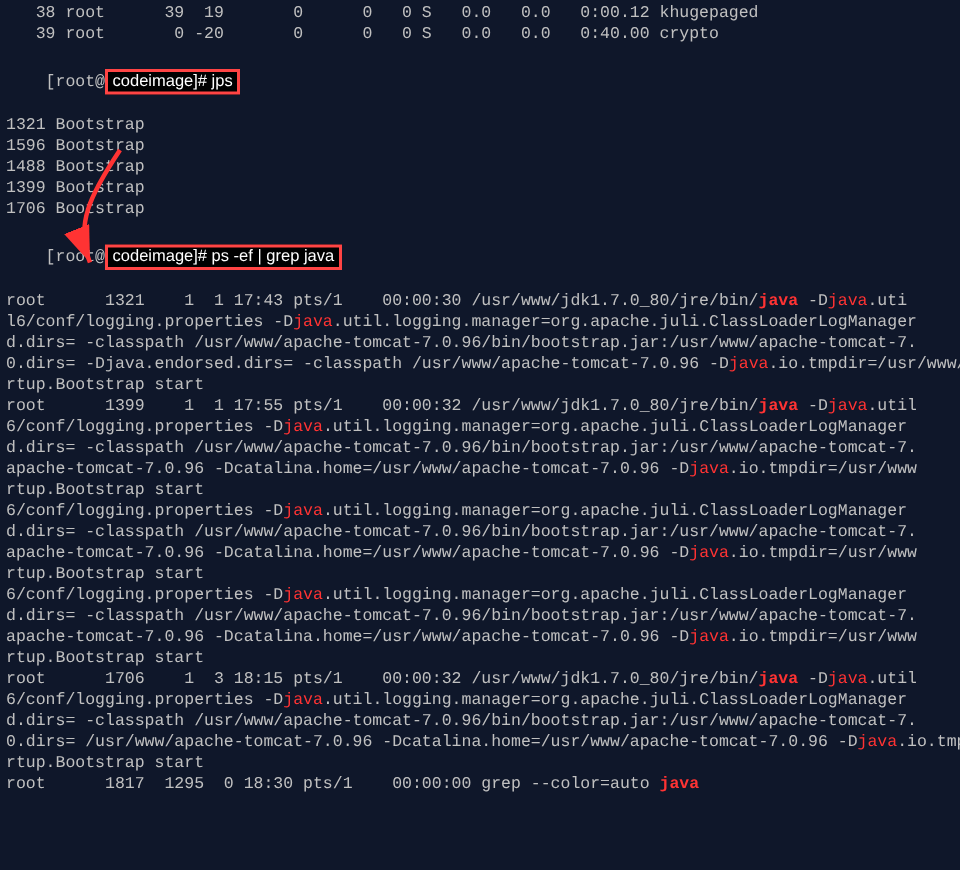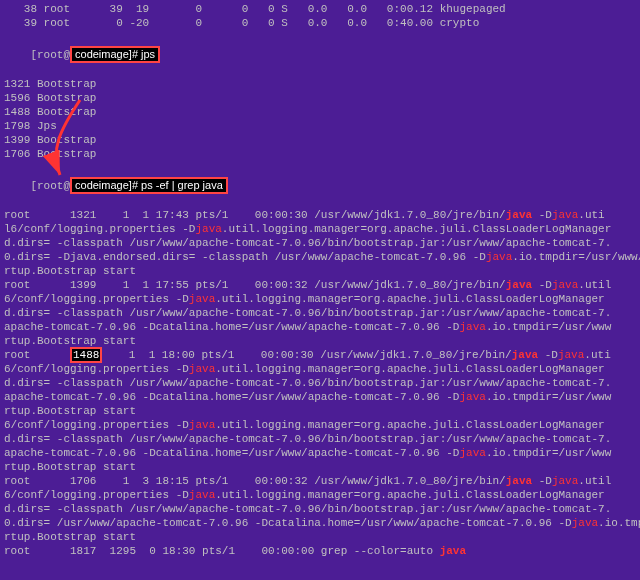--- a/index.html
+++ b/index.html
@@ -9,21 +9,21 @@
       background: #000;
       font-family: 'Courier New', Courier, monospace;
       font-size: 11px;
       color: #c0c0c0;
       overflow: hidden;
       position: relative;
     }
     .terminal {
       width: 640px;
       height: 580px;
-      background: #4c1d95;
+      background: #0f172a;
       padding: 2px 4px;
       overflow: hidden;
       position: relative;
     }
     .line {
       white-space: pre;
       line-height: 14px;
       display: block;
     }
     
@@ -47,41 +47,39 @@
 
   <div class="line">   39 root       0 -20       0      0   0 S   0.0   0.0   0:40.00 crypto</div>
 
   <div class="line" style="margin-top:2px;">
     <span style="color:#c0c0c0;">[root@</span><span style="display:inline-block; border:2px solid #ff4444; padding:0 3px; color:#ffffff; background:#000; font-family:Liberation Sans, sans-serif; font-size:11px; line-height:13px;">codeimage]# jps</span>
   </div>
 
   <div class="line">1321 Bootstrap</div>
   <div class="line">1596 Bootstrap</div>
   <div class="line">1488 Bootstrap</div>
-  <div class="line">1798 Jps</div>
   <div class="line">1399 Bootstrap</div>
   <div class="line">1706 Bootstrap</div>
 
   <div class="line" style="margin-top:2px;">
     <span style="color:#c0c0c0;">[root@</span><span style="display:inline-block; border:2px solid #ff4444; padding:0 3px; color:#ffffff; background:#000; font-family:Liberation Sans, sans-serif; font-size:11px; line-height:13px;">codeimage]# ps -ef | grep java</span>
   </div>
 
   <div class="line">root      1321    1  1 17:43 pts/1    00:00:30 /usr/www/jdk1.7.0_80/jre/bin/<span class="red">java</span> -D<span class="dred">java</span>.uti</div>
   <div class="line">l6/conf/logging.properties -D<span class="dred">java</span>.util.logging.manager=org.apache.juli.ClassLoaderLogManager</div>
   <div class="line">d.dirs= -classpath /usr/www/apache-tomcat-7.0.96/bin/bootstrap.jar:/usr/www/apache-tomcat-7.</div>
   <div class="line">0.dirs= -Djava.endorsed.dirs= -classpath /usr/www/apache-tomcat-7.0.96 -D<span class="dred">java</span>.io.tmpdir=/usr/www/</div>
   <div class="line">rtup.Bootstrap start</div>
 
   <div class="line">root      1399    1  1 17:55 pts/1    00:00:32 /usr/www/jdk1.7.0_80/jre/bin/<span class="red">java</span> -D<span class="dred">java</span>.util</div>
   <div class="line">6/conf/logging.properties -D<span class="dred">java</span>.util.logging.manager=org.apache.juli.ClassLoaderLogManager</div>
   <div class="line">d.dirs= -classpath /usr/www/apache-tomcat-7.0.96/bin/bootstrap.jar:/usr/www/apache-tomcat-7.</div>
   <div class="line">apache-tomcat-7.0.96 -Dcatalina.home=/usr/www/apache-tomcat-7.0.96 -D<span class="dred">java</span>.io.tmpdir=/usr/www</div>
   <div class="line">rtup.Bootstrap start</div>
 
-  <div class="line">root      <span style="display:inline; border:2px solid #ff4444; padding:0 1px; color:#ffffff; background:#000;">1488</span>    1  1 18:00 pts/1    00:00:30 /usr/www/jdk1.7.0_80/jre/bin/<span class="red">java</span> -D<span class="dred">java</span>.uti</div>
   <div class="line">6/conf/logging.properties -D<span class="dred">java</span>.util.logging.manager=org.apache.juli.ClassLoaderLogManager</div>
   <div class="line">d.dirs= -classpath /usr/www/apache-tomcat-7.0.96/bin/bootstrap.jar:/usr/www/apache-tomcat-7.</div>
   <div class="line">apache-tomcat-7.0.96 -Dcatalina.home=/usr/www/apache-tomcat-7.0.96 -D<span class="dred">java</span>.io.tmpdir=/usr/www</div>
   <div class="line">rtup.Bootstrap start</div>
 
   <div class="line">6/conf/logging.properties -D<span class="dred">java</span>.util.logging.manager=org.apache.juli.ClassLoaderLogManager</div>
   <div class="line">d.dirs= -classpath /usr/www/apache-tomcat-7.0.96/bin/bootstrap.jar:/usr/www/apache-tomcat-7.</div>
   <div class="line">apache-tomcat-7.0.96 -Dcatalina.home=/usr/www/apache-tomcat-7.0.96 -D<span class="dred">java</span>.io.tmpdir=/usr/www</div>
   <div class="line">rtup.Bootstrap start</div>
 

